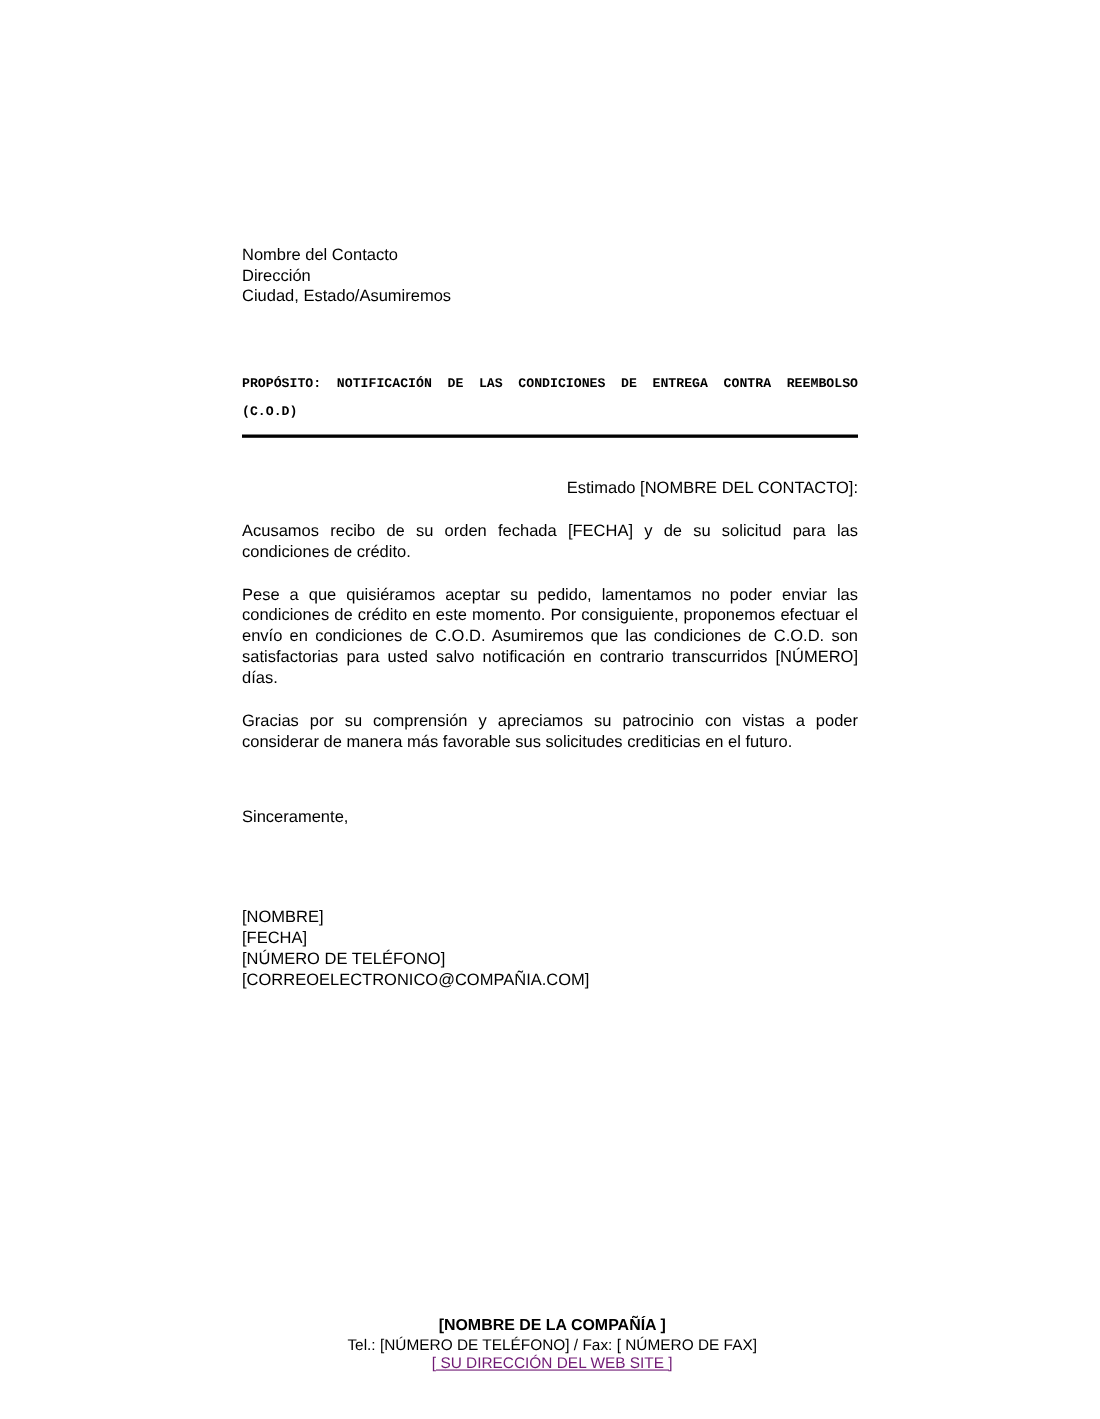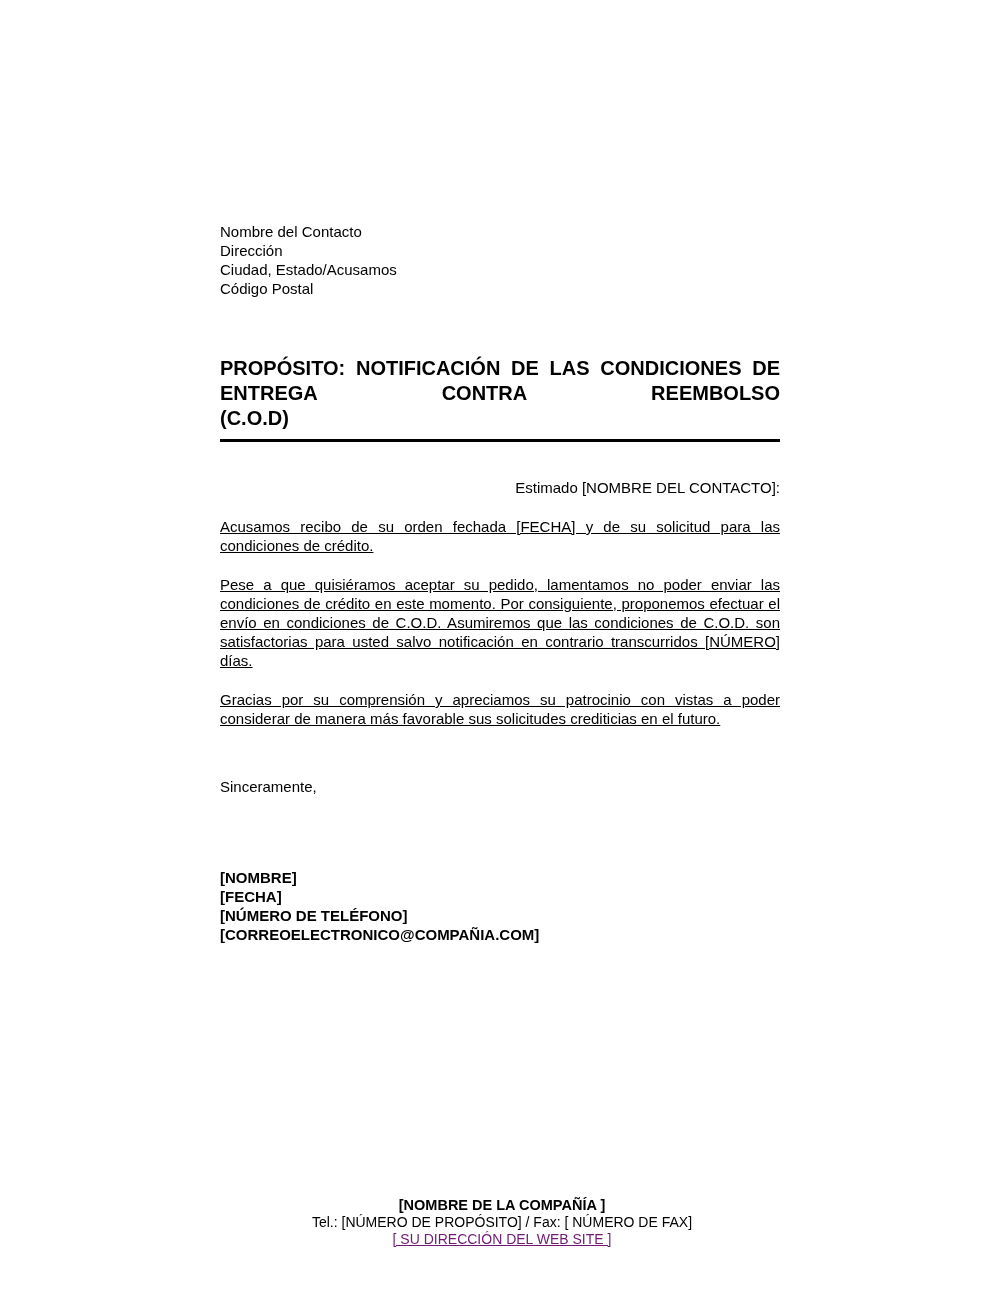--- a/index.html
+++ b/index.html
@@ -22,50 +22,49 @@
     border-radius: 20px;
   }
   .recipient-line {
     line-height: 19px;
   }
   .subject-block {
     margin-top: 58px;
   }
   .subject-line {
     font-weight: bold;
-    font-size: 20px;
+    font-size: 12px;
     line-height: 25px;
+    font-family: Liberation Mono, monospace;
   }
   .subject-line-1 {
     text-align: justify;
     text-align-last: justify;
   }
   .subject-rule {
     border: none;
     border-top: 3px solid #000000;
     margin: 8px 0 0 0;
   }
   .salutation {
     margin-top: 36px;
     text-align: right;
   }
   .paragraph {
     margin-top: 20px;
     text-align: justify;
-    text-decoration: underline;
   }
   .closing {
     margin-top: 49px;
   }
   .signature-block {
     margin-top: 72px;
   }
   .signature-line {
     line-height: 19px;
-    font-weight: bold;
   }
   .footer {
     position: absolute;
     left: 4px;
     right: 0;
     bottom: 58px;
     text-align: center;
     font-size: 14px;
     line-height: 17px;
   }
@@ -80,22 +79,21 @@
   }
 </style>
 </head>
 <body>
 
 <div class="page">
 
   <div class="recipient-block">
     <div class="recipient-line">Nombre del Contacto</div>
     <div class="recipient-line">Dirección</div>
-    <div class="recipient-line">Ciudad, Estado/Acusamos</div>
-    <div class="recipient-line">Código Postal</div>
+    <div class="recipient-line">Ciudad, Estado/Asumiremos</div>
   </div>
 
   <div class="subject-block">
     <div class="subject-line subject-line-1">PROPÓSITO: NOTIFICACIÓN DE LAS CONDICIONES DE ENTREGA CONTRA REEMBOLSO</div>
     <div class="subject-line">(C.O.D)</div>
     <div class="subject-rule"></div>
   </div>
 
   <div class="salutation">Estimado [NOMBRE DEL CONTACTO]:</div>
 
@@ -107,19 +105,19 @@
 
   <div class="signature-block">
     <div class="signature-line">[NOMBRE]</div>
     <div class="signature-line">[FECHA]</div>
     <div class="signature-line">[NÚMERO DE TELÉFONO]</div>
     <div class="signature-line">[CORREOELECTRONICO@COMPAÑIA.COM]</div>
   </div>
 
   <div class="footer">
     <div class="footer-company">[NOMBRE DE LA COMPAÑÍA ]</div>
-    <div class="footer-line">Tel.: [NÚMERO DE PROPÓSITO] / Fax: [ NÚMERO DE FAX]</div>
+    <div class="footer-line">Tel.: [NÚMERO DE TELÉFONO] / Fax: [ NÚMERO DE FAX]</div>
     <div class="footer-line">
       <a class="footer-link">[ SU DIRECCIÓN DEL WEB SITE ]</a>
     </div>
   </div>
 
 </div>
 
 </body></html>

